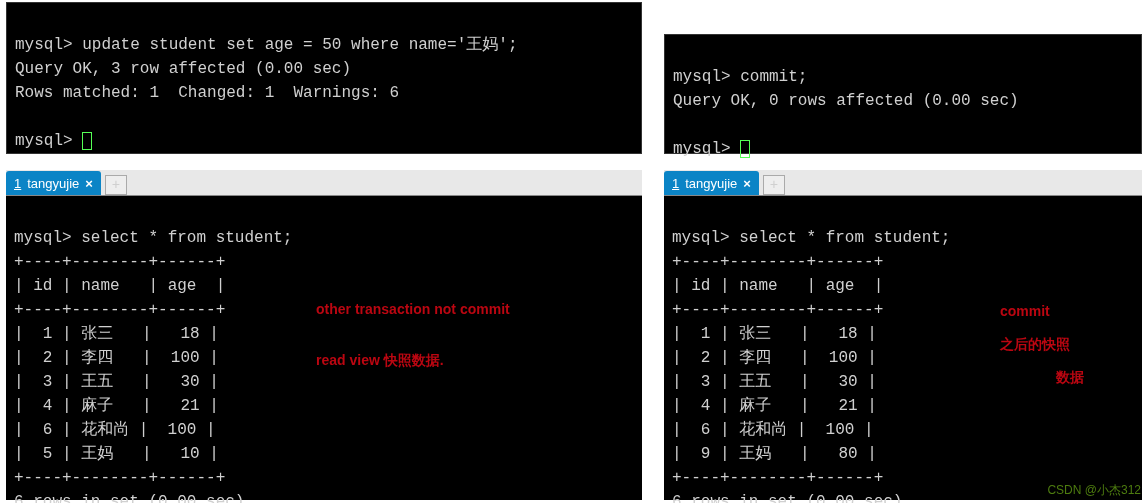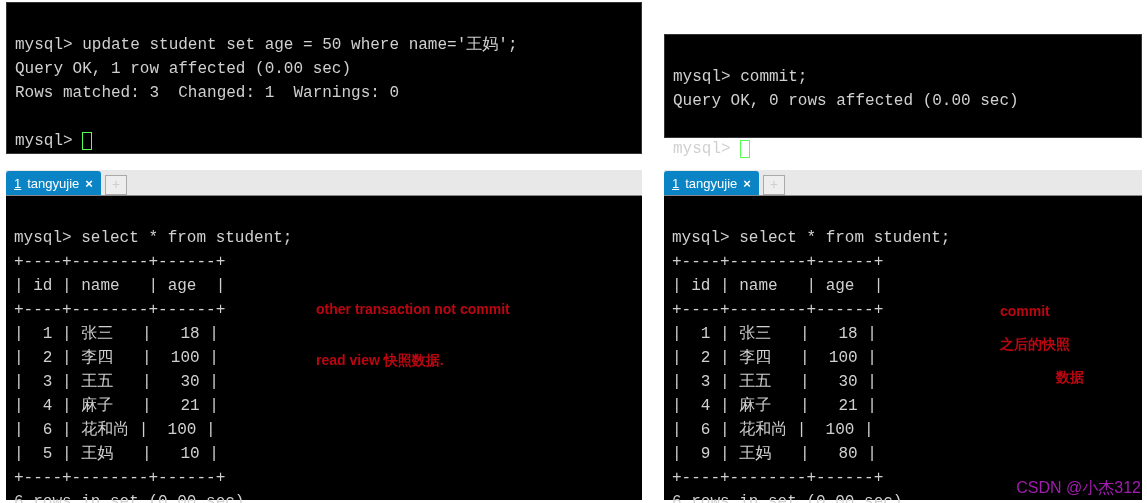--- a/index.html
+++ b/index.html
@@ -11,21 +11,21 @@
     height: 503px;
     position: relative;
   }
   .panel {
     position: absolute;
     background: #000;
     color: #d0d0d0;
   }
   .panel-left-top { left: 6px; top: 2px; width: 636px; height: 152px; border: 1px solid #333; }
   .panel-left-bottom { left: 6px; top: 170px; width: 636px; height: 330px; }
-  .panel-right-top { left: 664px; top: 34px; width: 478px; height: 104px; border: 1px solid #333; }
+  .panel-right-top { left: 664px; top: 34px; width: 478px; height: 120px; border: 1px solid #333; }
   .panel-right-bottom { left: 664px; top: 170px; width: 478px; height: 330px; }
   .term {
     color: #d0d0d0;
     padding: 6px 8px;
     white-space: pre;
     line-height: 1.5;
   }
   .cursor {
     display: inline-block;
     width: 10px;
@@ -75,33 +75,33 @@
     font-size: 14px;
   }
   .annot-right {
     writing-mode: horizontal-tb;
     line-height: 1.8;
   }
   .watermark {
     position: absolute;
     right: 6px;
     bottom: 4px;
-    color: #a21caf;
+    color: #4d7c0f;
     font-family: Arial, sans-serif;
-    font-size: 16px;
+    font-size: 12px;
   }
 </style>
 </head>
 <body>
 
 <div class="panel panel-left-top">
   <div class="term">
 <span>mysql&gt; update student set age = 50 where name='王妈';</span>
-<span>Query OK, 1 row affected (0.00 sec)</span>
-<span>Rows matched: 3  Changed: 1  Warnings: 0</span>
+<span>Query OK, 3 row affected (0.00 sec)</span>
+<span>Rows matched: 1  Changed: 1  Warnings: 6</span>
 
 <span>mysql&gt; </span><span class="cursor"></span>
   </div>
 </div>
 
 <div class="panel panel-right-top">
   <div class="term">
 <span>mysql&gt; commit;</span>
 <span>Query OK, 0 rows affected (0.00 sec)</span>
 

